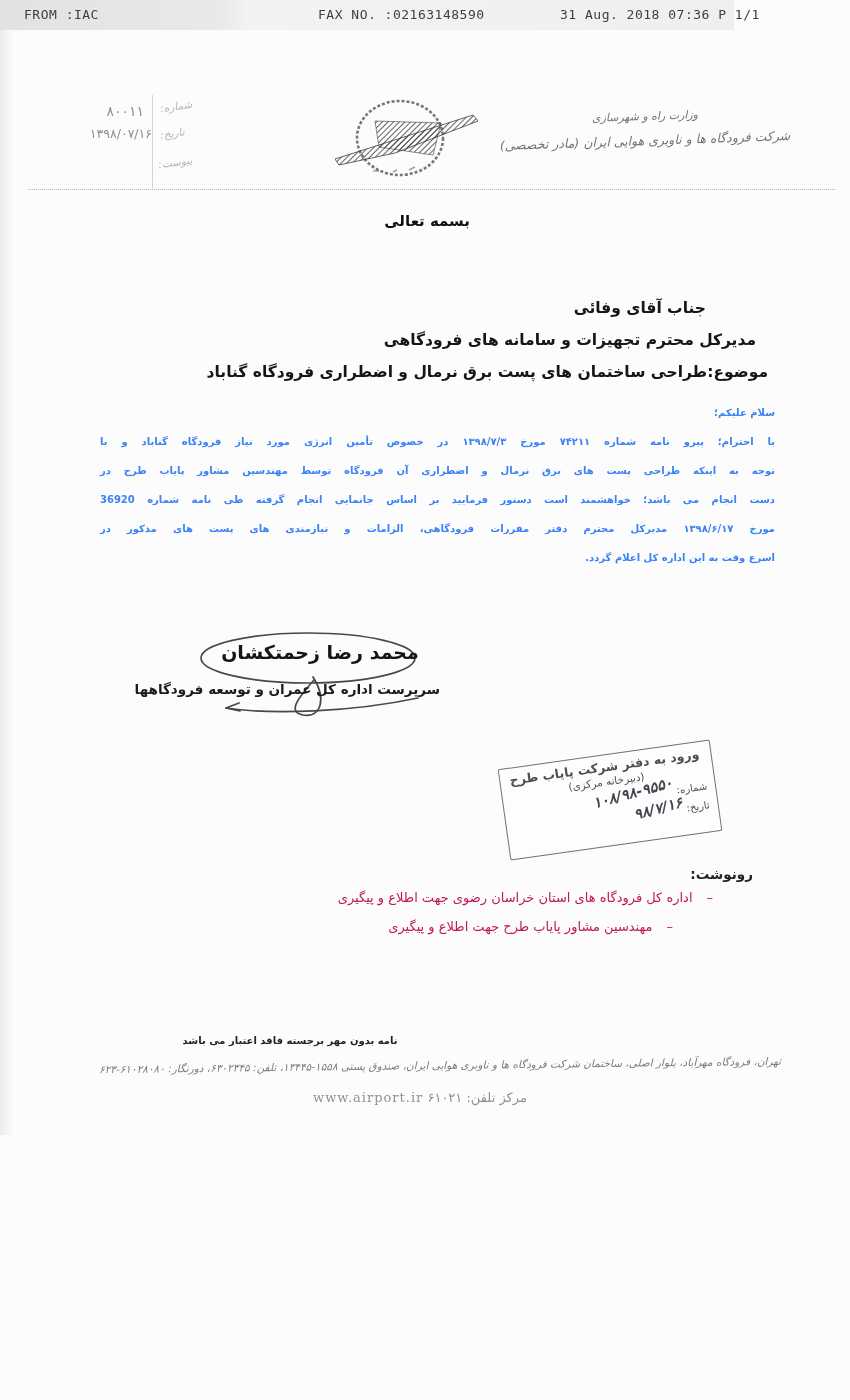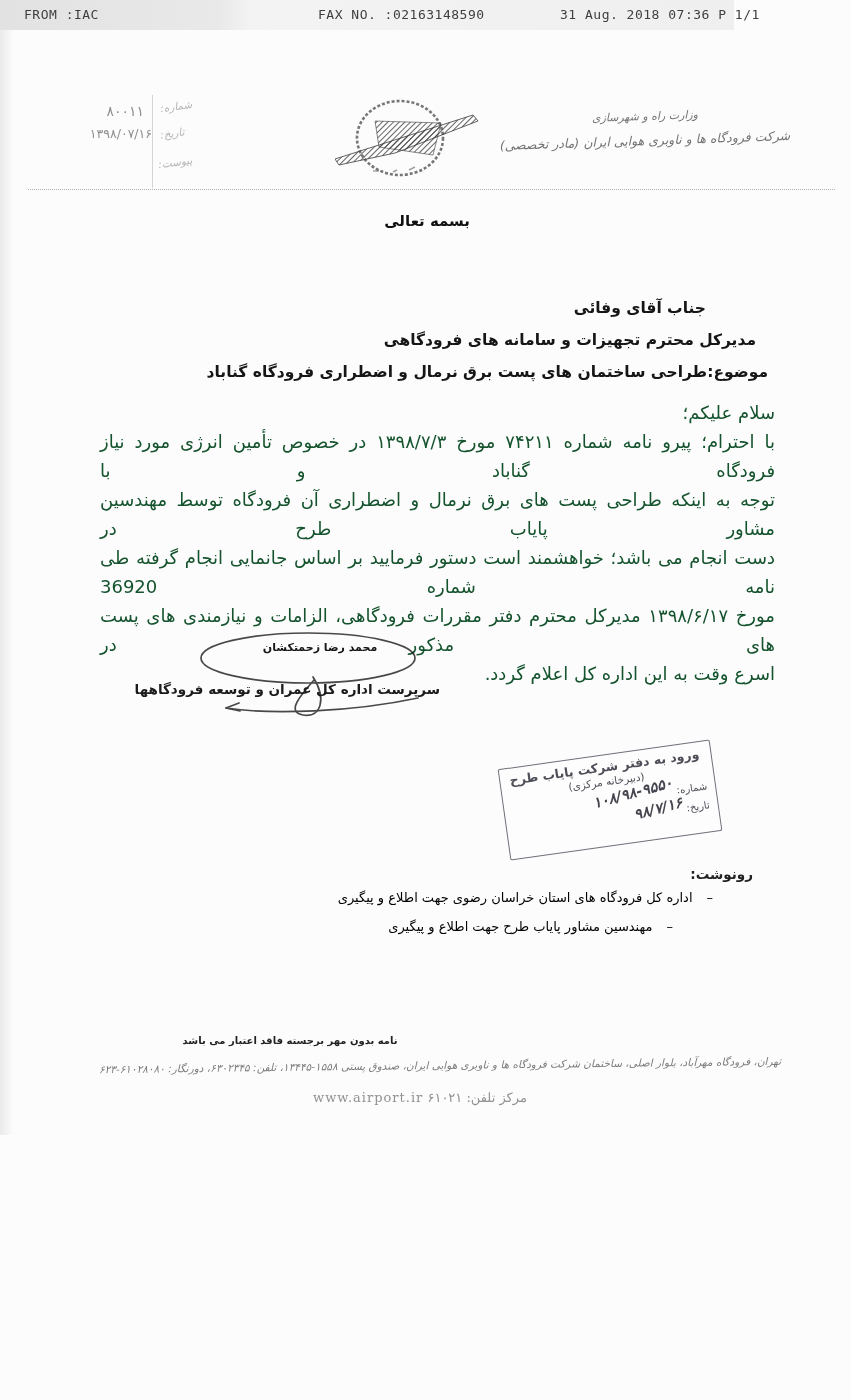--- a/index.html
+++ b/index.html
@@ -22,41 +22,41 @@
   .vline{width:1px;background:#d4d4d4;}
   .callig{font-style:italic;color:#4f4f4f;opacity:.8;text-align:center;direction:rtl;
        transform:rotate(-2deg);white-space:nowrap;}
   .dotline{border-top:1.5px dotted #9a9a9a;opacity:.75;}
 
   .bism{font-weight:bold;font-size:15px;color:#101010;text-align:right;direction:rtl;}
 
   
   .rtl{direction:rtl;}
   .recip{text-align:right;font-weight:bold;font-size:15.5px;color:#161616;line-height:32px;white-space:nowrap;}
-  .body-text{font-size:18px;color:#14532d;line-height:29px;}
+  .body-text{font-size:10px;color:#3b82f6;line-height:29px;font-weight:bold;}
   .jline{text-align:justify;text-align-last:justify;}
   .rline{text-align:right;}
 
   
-  .sig-name{font-weight:bold;font-size:11px;color:#151515;text-align:center;direction:rtl;white-space:nowrap;}
+  .sig-name{font-weight:bold;font-size:19px;color:#151515;text-align:center;direction:rtl;white-space:nowrap;}
   .sig-title{font-weight:bold;font-size:13.5px;color:#1b1b1b;text-align:right;direction:rtl;white-space:nowrap;}
 
   
   .stamp{position:absolute;left:503px;top:754px;width:214px;height:92px;
        border:1.5px solid #70707a;border-radius:2px;transform:rotate(-8deg);
        color:#4e4e58;direction:rtl;padding:4px 8px 2px 6px;box-sizing:border-box;background:rgba(255,255,255,.25);}
   .stamp-l1{font-weight:bold;font-size:12.5px;text-align:center;white-space:nowrap;}
   .stamp-l2{font-size:10.5px;text-align:center;margin-top:1px;}
   .stamp-row{font-size:10px;margin-top:3px;white-space:nowrap;}
   .handwrite{display:inline-block;font-size:14.5px;font-weight:bold;font-style:italic;
        letter-spacing:1.5px;transform:rotate(-7deg) translateY(-2px);color:#45454f;}
 
   
   .cc-label{font-weight:bold;font-size:13.5px;color:#222;direction:rtl;white-space:nowrap;}
-  .cc-item{font-size:13px;color:#000000;direction:rtl;white-space:nowrap;text-align:center;}
+  .cc-item{font-size:13px;color:#be185d;direction:rtl;white-space:nowrap;text-align:center;}
   .cc-item .bullet{margin-left:14px;}
 
   
   .foot-note{font-weight:bold;font-size:10px;color:#222;text-align:center;direction:rtl;white-space:nowrap;}
   .foot-addr{font-size:10.5px;font-style:italic;color:#6e6e6e;text-align:center;direction:rtl;
        white-space:nowrap;transform:rotate(-.7deg);letter-spacing:.3px;opacity:.9;}
   .foot-web{font-family:"DejaVu Serif",serif;font-size:13px;color:#858585;text-align:center;
        direction:rtl;letter-spacing:1px;white-space:nowrap;opacity:.9;}
 </style>
 </head>

